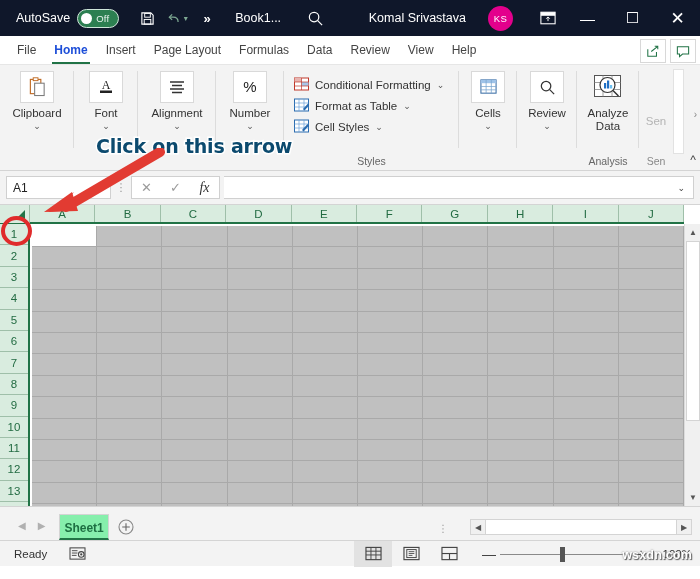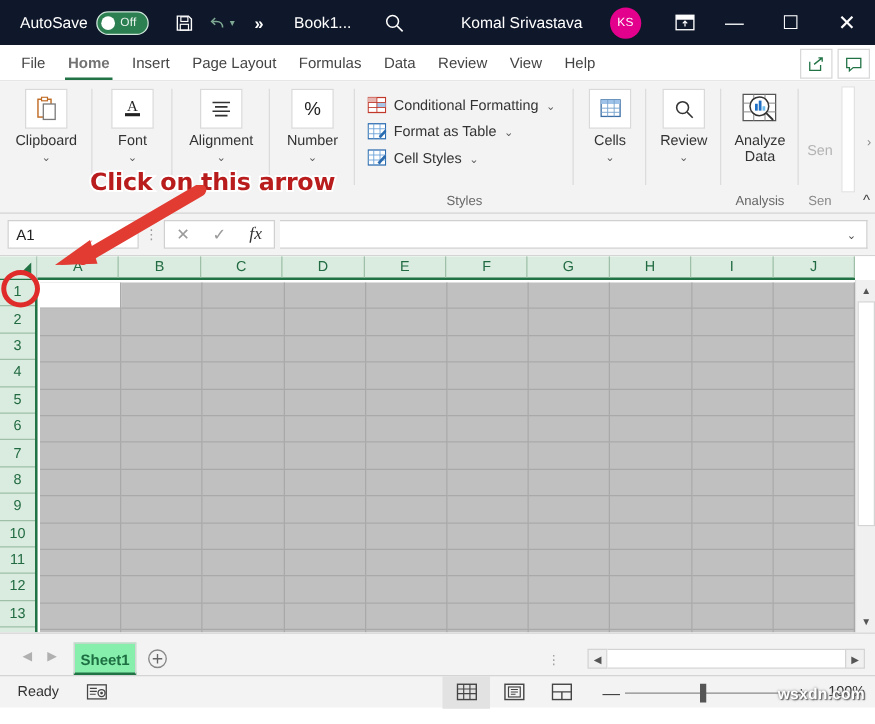--- a/index.html
+++ b/index.html
@@ -45,21 +45,21 @@
   
   .tabstrip{
     height:29px; background:#ffffff; display:flex; align-items:flex-end;
     border-bottom:1px solid #e6e6e6; position:relative;
   }
   .tab{
     font-size:12px; color:#444; padding:0 9px; height:27px; line-height:27px;
     position:relative; white-space:nowrap;
   }
   .tab:first-child{ margin-left:8px; }
-  .tab.active{ color:#737373; font-weight:bold; }
+  .tab.active{ color:#1d4ed8; font-weight:bold; }
   .tab.active::after{
     content:""; position:absolute; left:7px; right:7px; bottom:0; height:2.5px; background:#217346;
   }
   .tabstrip-right{ position:absolute; right:4px; bottom:1px; display:flex; gap:4px; }
   .tsr-btn{
     width:26px; height:24px; border:1px solid #d8d8d8; background:#fff;
     display:flex; align-items:center; justify-content:center; color:#217346;
   }
 
   
@@ -184,22 +184,22 @@
   .ztrack{ width:130px; height:26px; position:relative; display:flex; align-items:center;}
   .ztrack .line{ width:100%; height:1px; background:#8a8a8a;}
   .zthumb{ position:absolute; left:60px; width:5px; height:15px; background:#555; }
   .zplus{ width:22px; text-align:center; font-size:14px; color:#444; }
   .zoomval{ width:48px; font-size:11.5px; color:#333; text-align:right; padding-right:8px; }
   .wsxdn{ position:absolute; right:8px; bottom:4px; font-size:12.5px; color:#ffffff;
           text-shadow:0 0 2px #777, 1px 1px 1px #555; font-weight:bold; letter-spacing:.2px;}
 
   
   .anno-text{
-    position:absolute; left:72px; top:135px; font-size:19px; font-weight:bold;
-    color:#b91c1c; font-family:"DejaVu Sans", sans-serif;
+    position:absolute; left:96px; top:135px; font-size:19px; font-weight:bold;
+    color:#0c4a6e; font-family:"DejaVu Sans", sans-serif;
     -webkit-text-stroke:3.0px #ffffff; paint-order:stroke fill;
     letter-spacing:-0.2px; z-index:40; white-space:nowrap;
   }
   .anno-text span{ position:relative; }
   .anno-arrow{ position:absolute; left:10px; top:148px; z-index:41; pointer-events:none;}
   .anno-circle{
     position:absolute; left:1px; top:216px; width:31px; height:30px;
     border:4px solid #e02b2b; border-radius:50%; z-index:42;
   }
 </style>

